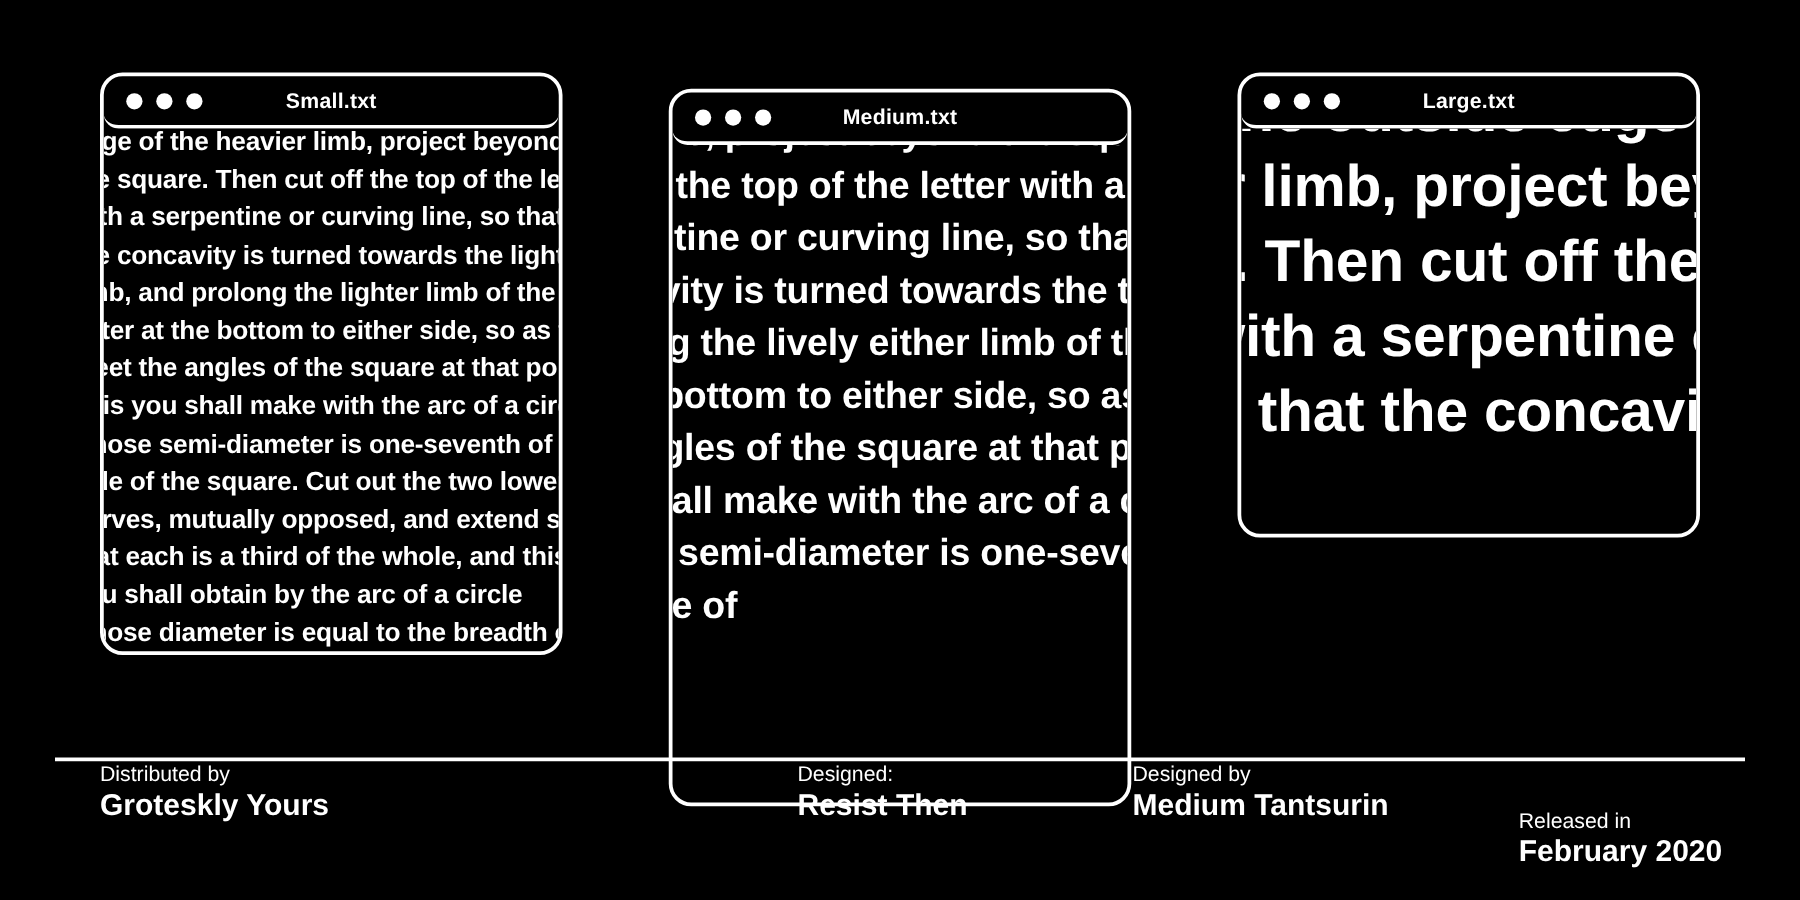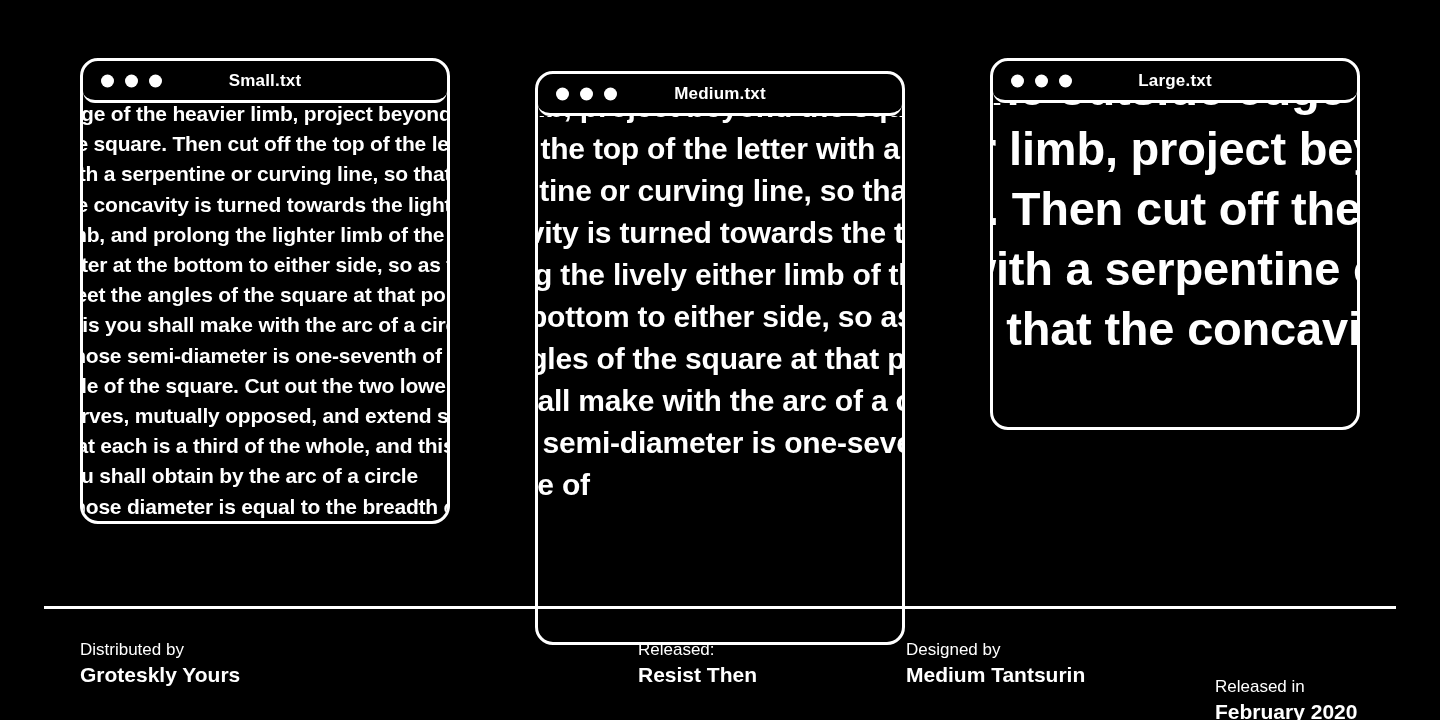--- a/index.html
+++ b/index.html
@@ -128,38 +128,38 @@
     position: absolute;
     left: 44px;
     top: 606px;
     width: 1352px;
     height: 3px;
     background: #ffffff;
   }
   .footer {
     position: absolute;
     left: 0;
-    top: 638px;
+    top: 608px;
     width: 1440px;
     height: 60px;
   }
   .credit {
     position: absolute;
     top: 0;
   }
   .credit .label {
     display: block;
     font-size: 17px;
     font-weight: 400;
     line-height: 24px;
     color: #ffffff;
   }
   .credit .value {
     display: block;
-    font-size: 21px;
+    font-size: 24px;
     font-weight: 700;
     line-height: 26px;
     color: #ffffff;
   }
   #credit-0 { left: 80px; }
   #credit-1 { left: 638px; }
   #credit-2 { left: 906px; }
   #credit-3 { left: 1215px; margin-top: 37px; }
 </style>
 </head>
@@ -210,21 +210,21 @@
   </div>
 
   <div class="rule"></div>
 
   <div class="footer">
     <div class="credit" id="credit-0">
       <span class="label">Distributed by</span>
       <span class="value">Groteskly Yours</span>
     </div>
     <div class="credit" id="credit-1">
-      <span class="label">Released:</span>
+      <span class="label">Designed:</span>
       <span class="value">Resist Then</span>
     </div>
     <div class="credit" id="credit-2">
       <span class="label">Designed by</span>
       <span class="value">Medium Tantsurin</span>
     </div>
     <div class="credit" id="credit-3">
       <span class="label">Released in</span>
       <span class="value">February 2020</span>
     </div>

